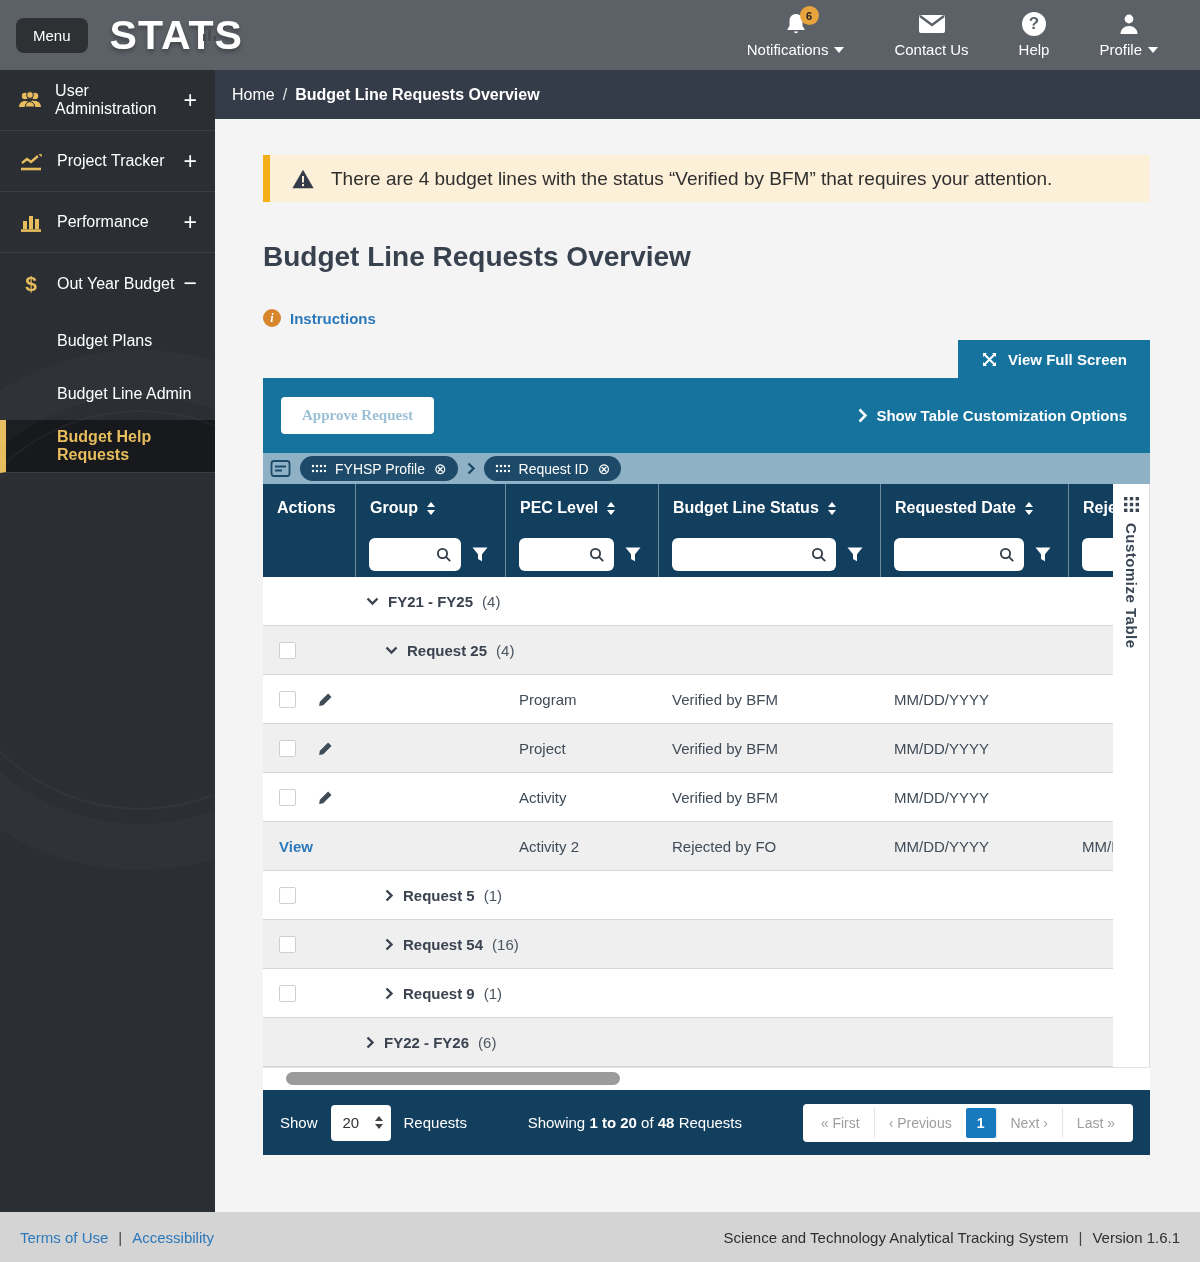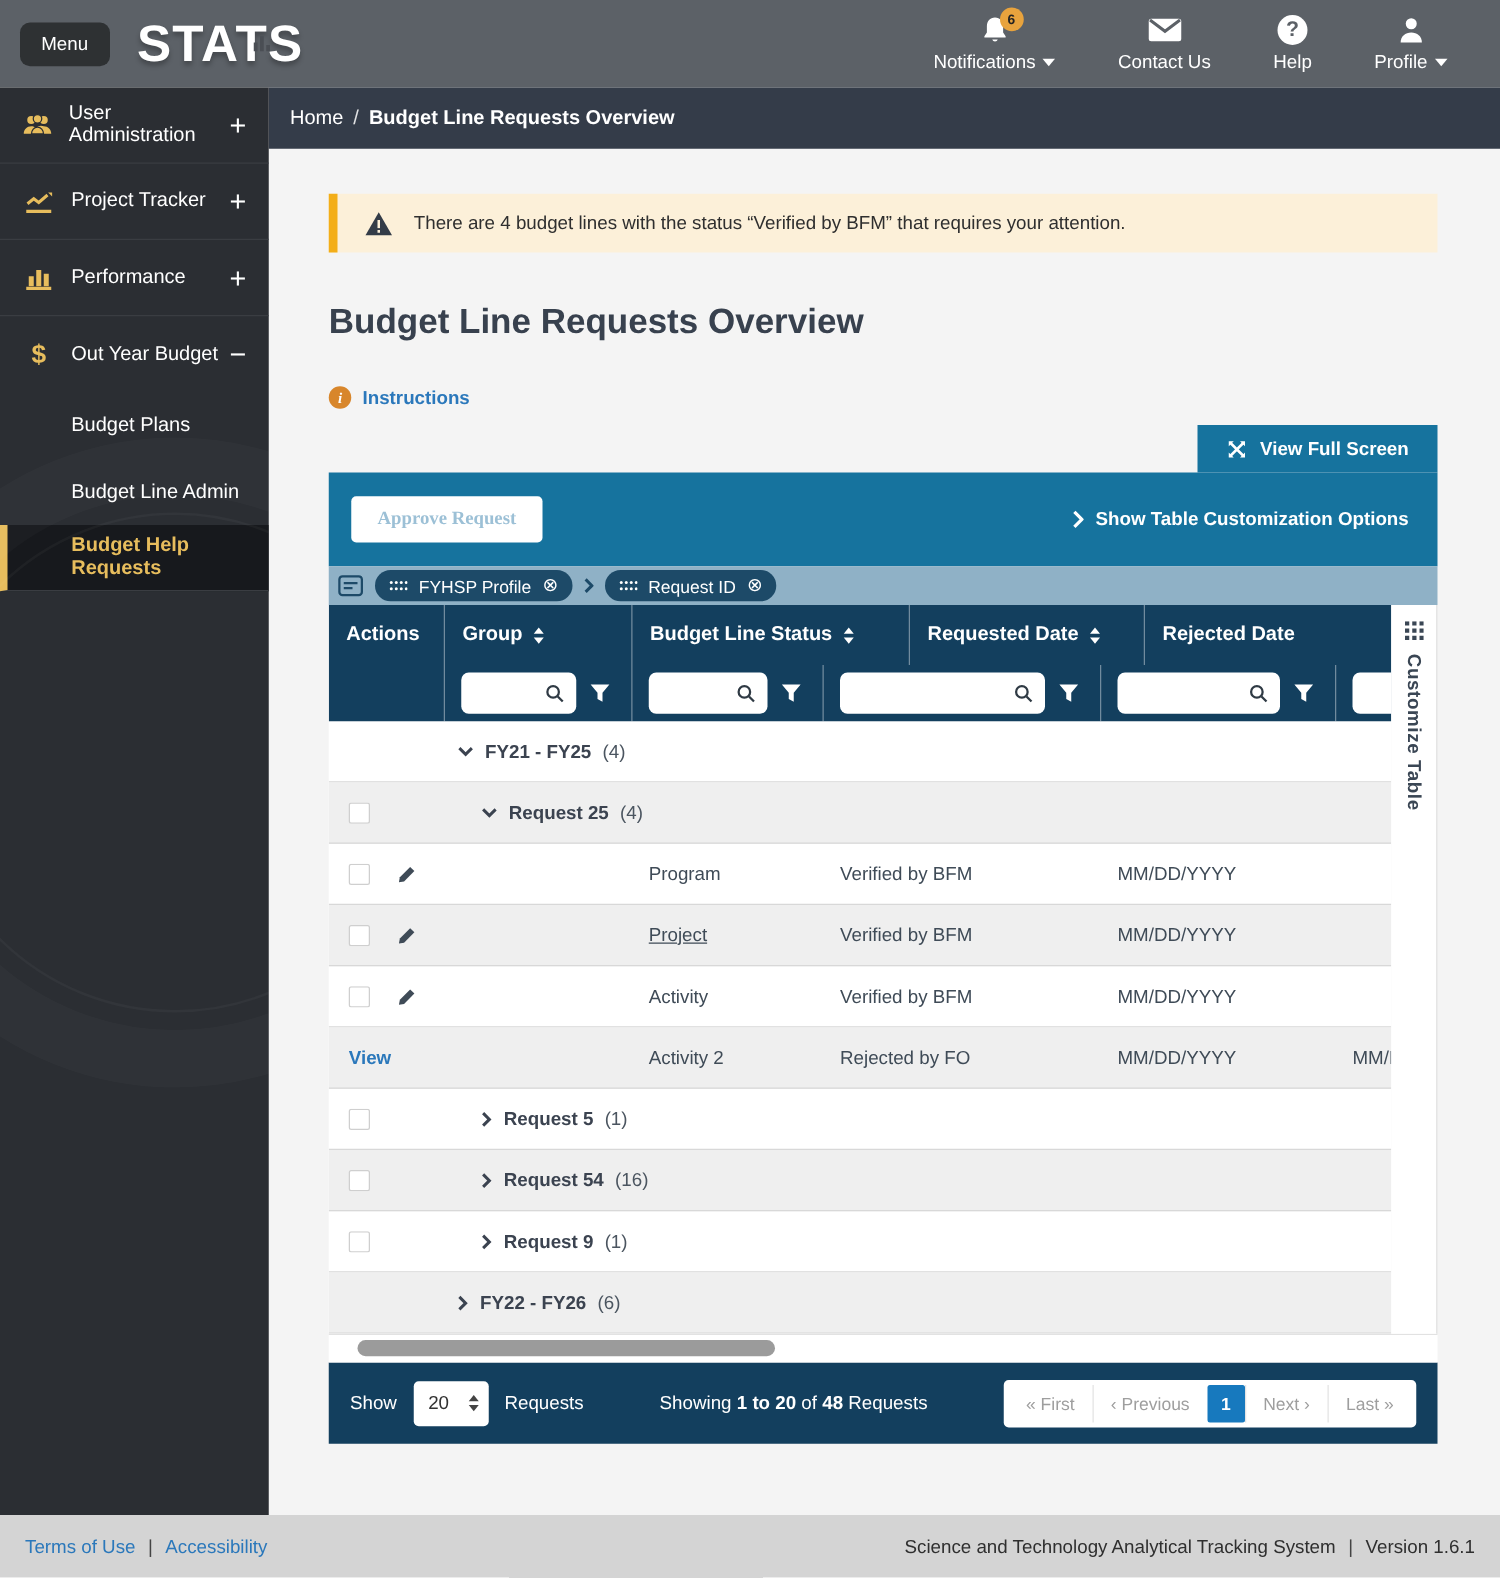--- a/index.html
+++ b/index.html
@@ -35,21 +35,21 @@
   .sub-item { height:53px; display:flex; align-items:center; padding-left:57px; color:#fff; font-size:16px; cursor:pointer; }
   .sub-item.active { background:#17191d; color:#e7bd5d; font-weight:700; border-left:6px solid #e7bd5d; padding-left:51px; border-bottom:1px solid #3a3d42;}
   .main { flex:1; display:flex; flex-direction:column; }
   .breadcrumb { height:49px; background:#343c49; color:#fff; display:flex; align-items:center; padding-left:17px; font-size:16px; gap:8px; }
   .breadcrumb .crumb-current { font-weight:700; }
   .breadcrumb .crumb-sep { opacity:.85; }
 
   .content { padding:0 50px 0 48px; }
 
   
-  .alert { margin-top:36px; background:#fcf0d9; border-left:7px solid #f3ae18; height:47px; display:flex; align-items:center; gap:17px; padding-left:22px; font-size:15px; color:#2f2f2f; }
+  .alert { margin-top:36px; background:#fcf0d9; border-left:7px solid #f3ae18; height:47px; display:flex; align-items:center; gap:17px; padding-left:22px; font-size:19px; color:#2f2f2f; }
 
   .page-title { margin-top:39px; font-size:28px; font-weight:700; color:#38414e; }
 
   .instructions { margin-top:36px; display:flex; align-items:center; gap:9px; font-size:15px; font-weight:700; color:#2b78bb; cursor:pointer; width:fit-content; }
   .info-ic { width:18px; height:18px; border-radius:50%; background:#d8862b; color:#fff; font-size:12px; font-weight:700; display:flex; align-items:center; justify-content:center; font-family:"Liberation Serif",serif; font-style:italic; }
 
   .fs-row { display:flex; justify-content:flex-end; margin-top:13px; }
   .fs-btn { background:#16739e; color:#fff; border:none; height:38px; padding:0 23px; font-size:15px; font-weight:700; font-family:inherit; display:flex; align-items:center; gap:10px; cursor:pointer; }
 
   
@@ -331,20 +331,27 @@
               <div class="hcell" style="width: 92px;">
                 <span>Actions</span>
               </div>
               <div class="hcell" style="width: 150px;">
                 <span>Group</span>
                 <span class="sort">
                   <i class="up"></i>
                   <i class="down"></i>
                 </span>
               </div>
+              <div class="hcell" style="width: 153px;">
+                <span>PEC Level</span>
+                <span class="sort">
+                  <i class="up"></i>
+                  <i class="down"></i>
+                </span>
+              </div>
               <div class="hcell" style="width: 222px;">
                 <span>Budget Line Status</span>
                 <span class="sort">
                   <i class="up"></i>
                   <i class="down"></i>
                 </span>
               </div>
               <div class="hcell" style="width: 188px;">
                 <span>Requested Date</span>
                 <span class="sort">
@@ -473,21 +480,21 @@
               <div class="trow alt">
                 <div class="cell actions-cell" style="width: 92px;">
                   <span class="cbx"></span>
                   <span class="pencil">
                     <svg width="15" height="15" viewBox="0 0 16 16">
                       <path d="M10.8 1.6l3.6 3.6-8.8 8.8-4.4 0.8 0.8-4.4z" fill="#3f4b57"></path>
                     </svg>
                   </span>
                 </div>
                 <div class="cell" style="width: 150px;"></div>
-                <div class="cell" style="width: 153px; padding-left: 14px; text-decoration: underline;">Project</div>
+                <div class="cell" style="width: 153px; padding-left: 14px;">Project</div>
                 <div class="cell" style="width: 222px; padding-left: 14px;">Verified by BFM</div>
                 <div class="cell" style="width: 188px; padding-left: 14px;">MM/DD/YYYY</div>
                 <div class="cell" style="width: 200px; padding-left: 14px;"></div>
               </div>
               <div class="trow">
                 <div class="cell actions-cell" style="width: 92px;">
                   <span class="cbx"></span>
                   <span class="pencil">
                     <svg width="15" height="15" viewBox="0 0 16 16">
                       <path d="M10.8 1.6l3.6 3.6-8.8 8.8-4.4 0.8 0.8-4.4z" fill="#3f4b57"></path>

